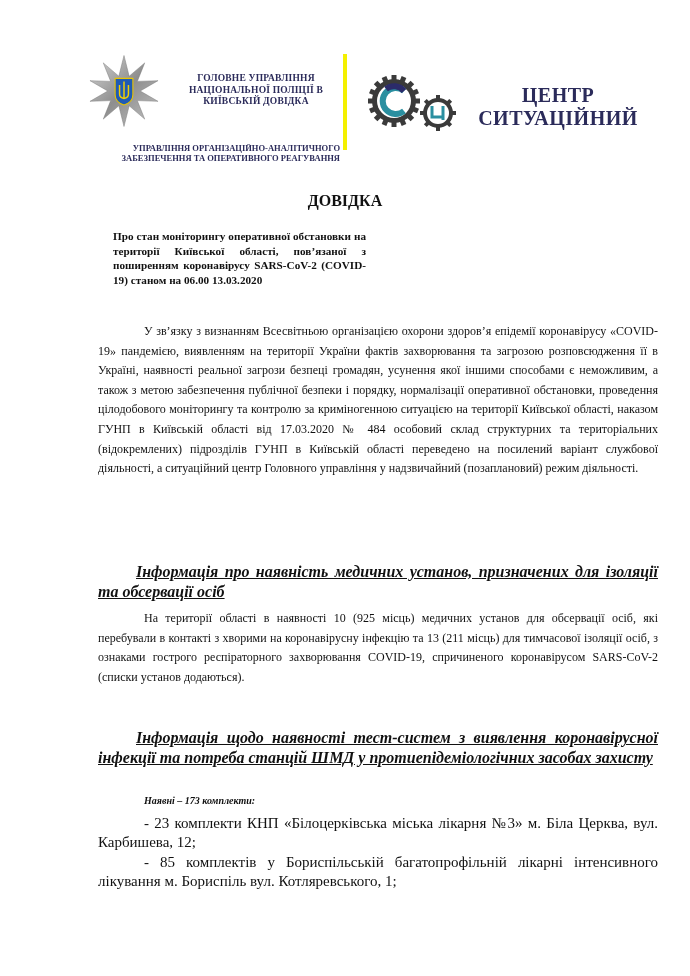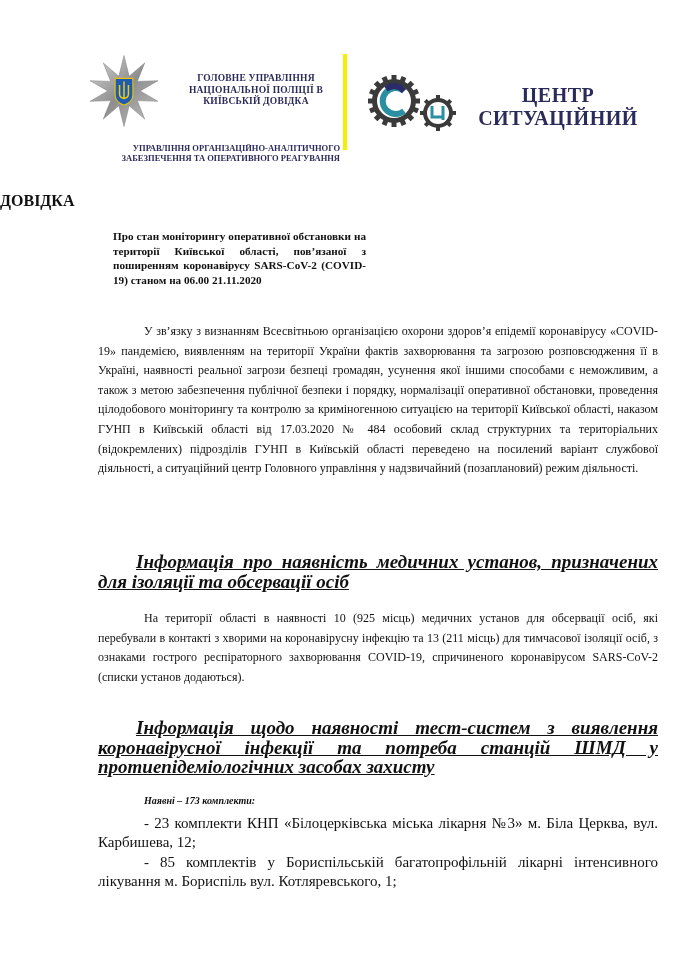--- a/index.html
+++ b/index.html
@@ -13,30 +13,30 @@
     .org-name { position:absolute; left:96px; top:21px; width:150px; text-align:center;
                 font-weight:bold; font-size:9.5px; line-height:11.5px; color:#2b2b5a; letter-spacing:0.2px; }
     .org-sub { position:absolute; left:0px; top:75px; width:255px; text-align:right;
                font-weight:bold; font-size:8.5px; line-height:10px; color:#2b2b5a;margin-top:16px; }
     .yellow-bar { position:absolute; left:343px; top:54px; width:4px; height:96px; background:#f4f000; }
     .gears { position:absolute; left:366px; top:73px; width:100px; height:60px; }
     .sc-title { position:absolute; left:478px; top:84px; width:160px; text-align:center;
                 font-weight:bold; font-size:20px; line-height:23px; color:#2b2b5a; letter-spacing:0.5px; }
 
     
-    .doc-title { position:absolute; left:0; width:690px; top:192px; 
+    .doc-title { position:absolute; left:0; width:690px; top:192px; text-align:center;
                  font-weight:bold; font-size:16px; }
     .subject { position:absolute; left:113px; top:229px; width:253px; text-align:justify;
                font-weight:bold; font-size:11.2px; line-height:14.6px; }
     .para { position:absolute; left:98px; width:560px; text-align:justify;
             font-size:12px; line-height:19.6px; }
     .para .indent { display:inline-block; width:46px; }
     .heading { position:absolute; left:98px; width:560px; text-align:justify;
                font-weight:bold; font-style:italic; text-decoration:underline;
-               font-size:19px; line-height:19.6px; }
+               font-size:16px; line-height:19.6px;margin-top:10px; }
     .sub-heading { position:absolute; left:144px; font-weight:bold; font-style:italic; font-size:10px; }
     .item { position:absolute; left:98px; width:560px; text-align:justify;
             font-size:15px; line-height:19px; }
   </style>
 </head>
 <body>
 
 <div class="page">
 
   <div class="header-left">
@@ -92,21 +92,21 @@
     <path d="M38,18 A13,13 0 0 0 20,16" fill="none" stroke="#2b2b6a" stroke-width="6"></path>
     <path d="M66,33 v11 h11 v-11 M77,44 v3" fill="none" stroke="#2a8fa0" stroke-width="3"></path>
   </svg>
   <div class="sc-title">
     <div>ЦЕНТР</div>
     <div>СИТУАЦІЙНИЙ</div>
   </div>
 
   <div class="doc-title">ДОВІДКА</div>
 
-  <div class="subject">Про стан моніторингу оперативної обстановки на території Київської області, пов’язаної з поширенням коронавірусу SARS-CoV-2 (COVID-19) станом на 06.00 21.11.2020</div>
+  <div class="subject">Про стан моніторингу оперативної обстановки на території Київської області, пов’язаної з поширенням коронавірусу SARS-CoV-2 (COVID-19) станом на 06.00 13.03.2020</div>
 
   <div class="para" style="top:322px;"><span class="indent"></span><span>У зв’язку з визнанням Всесвітньою організацією охорони здоров’я епідемії коронавірусу «COVID-19» пандемією, виявленням на території України фактів захворювання та загрозою розповсюдження її в Україні, наявності реальної загрози безпеці громадян, усунення якої іншими способами є неможливим, а також з метою забезпечення публічної безпеки і порядку, нормалізації оперативної обстановки, проведення цілодобового моніторингу та контролю за криміногенною ситуацією на території Київської області, наказом ГУНП в Київській області від 17.03.2020 № 484 особовий склад структурних та територіальних (відокремлених) підрозділів ГУНП в Київській області переведено на посилений варіант службової діяльності, а ситуаційний центр Головного управління у надзвичайний (позаплановий) режим діяльності.</span></div>
 
   <div class="heading" style="top:552px;"><span class="indent" style="display:inline-block;width:38px;"></span><span>Інформація про наявність медичних установ, призначених для ізоляції та обсервації осіб</span></div>
   <div class="para" style="top:609px;"><span class="indent"></span><span>На території області в наявності 10 (925 місць) медичних установ для обсервації осіб, які перебували в контакті з хворими на коронавірусну інфекцію та 13 (211 місць) для тимчасової ізоляції осіб, з ознаками гострого респіраторного захворювання COVID-19, спричиненого коронавірусом SARS-CoV-2 (списки установ додаються).</span></div>
 
   <div class="heading" style="top:718px;"><span class="indent" style="display:inline-block;width:38px;"></span><span>Інформація щодо наявності тест-систем з виявлення коронавірусної інфекції та потреба станцій ШМД у протиепідеміологічних засобах захисту</span></div>
   <div class="sub-heading" style="top:795px;">Наявні – 173 комплекти:</div>
 
   <div class="item" style="top:814px;"><span class="indent" style="display:inline-block;width:46px;"></span><span>- 23 комплекти КНП «Білоцерківська міська лікарня №3» м. Біла Церква, вул. Карбишева, 12;</span></div>

